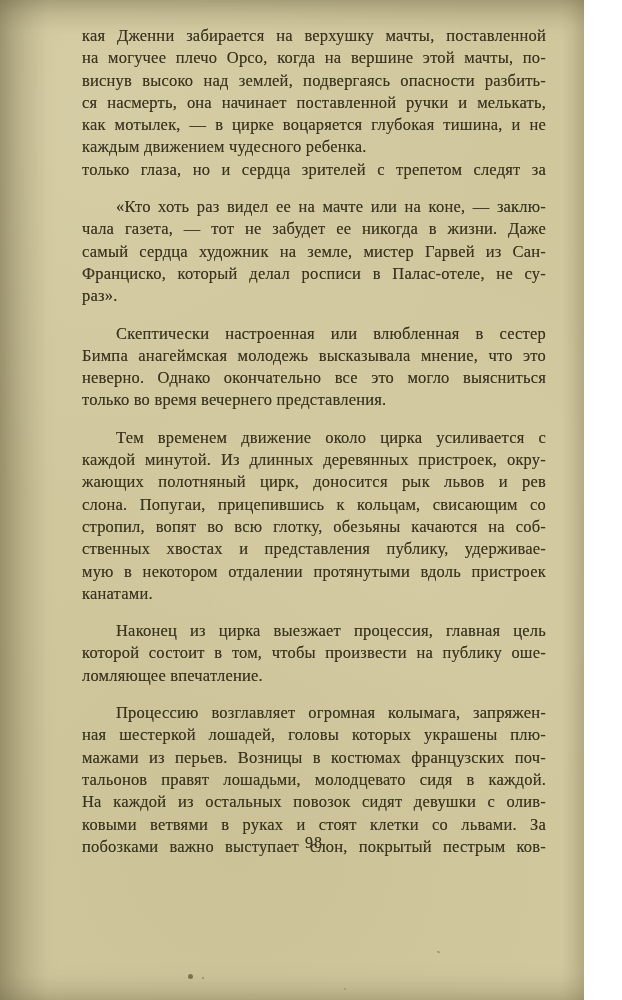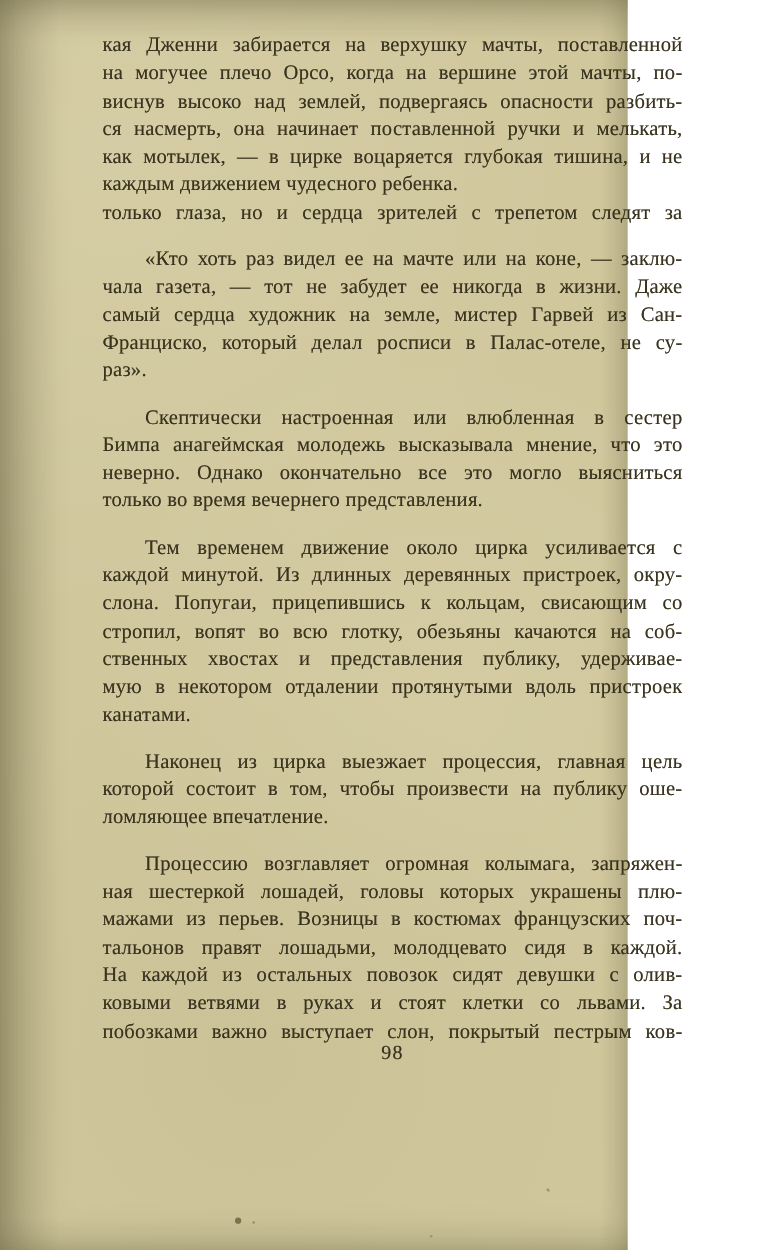--- a/index.html
+++ b/index.html
@@ -4,21 +4,21 @@
 <style>
   html, body {
     margin: 0;
     padding: 0;
     width: 622px;
     height: 1000px;
     overflow: hidden;
   }
   .page {
     position: relative;
-    width: 502px;
+    width: 584px;
     height: 1000px;
     background-color: #d0c79d;
     background-image:
       radial-gradient(circle at 18% 12%, rgba(255,252,230,0.10), rgba(0,0,0,0) 40%),
       radial-gradient(circle at 70% 55%, rgba(255,250,225,0.08), rgba(0,0,0,0) 45%),
       radial-gradient(circle at 40% 85%, rgba(140,132,90,0.08), rgba(0,0,0,0) 35%),
       linear-gradient(to right, rgba(110,104,70,0.30), rgba(110,104,70,0.0) 48px),
       linear-gradient(to bottom, rgba(110,104,70,0.18), rgba(110,104,70,0.0) 30px),
       linear-gradient(to left, rgba(110,104,70,0.12), rgba(110,104,70,0.0) 22px),
       linear-gradient(to top, rgba(110,104,70,0.10), rgba(110,104,70,0.0) 26px);
@@ -102,20 +102,21 @@
       </div>
       <div class="paragraph indent">
         <div class="line">Скептически настроенная или влюбленная в сестер</div>
         <div class="line">Бимпа анагеймская молодежь высказывала мнение, что это</div>
         <div class="line">неверно. Однако окончательно все это могло выясниться</div>
         <div class="line flush-left">только во время вечернего представления.</div>
       </div>
       <div class="paragraph indent">
         <div class="line">Тем временем движение около цирка усиливается с</div>
         <div class="line">каждой минутой. Из длинных деревянных пристроек, окру-</div>
+        <div class="line">жающих полотняный цирк, доносится рык львов и рев</div>
         <div class="line">слона. Попугаи, прицепившись к кольцам, свисающим со</div>
         <div class="line">стропил, вопят во всю глотку, обезьяны качаются на соб-</div>
         <div class="line">ственных хвостах и представления публику, удерживае-</div>
         <div class="line">мую в некотором отдалении протянутыми вдоль пристроек</div>
         <div class="line flush-left">канатами.</div>
       </div>
       <div class="paragraph indent">
         <div class="line">Наконец из цирка выезжает процессия, главная цель</div>
         <div class="line">которой состоит в том, чтобы произвести на публику оше-</div>
         <div class="line flush-left">ломляющее впечатление.</div>

